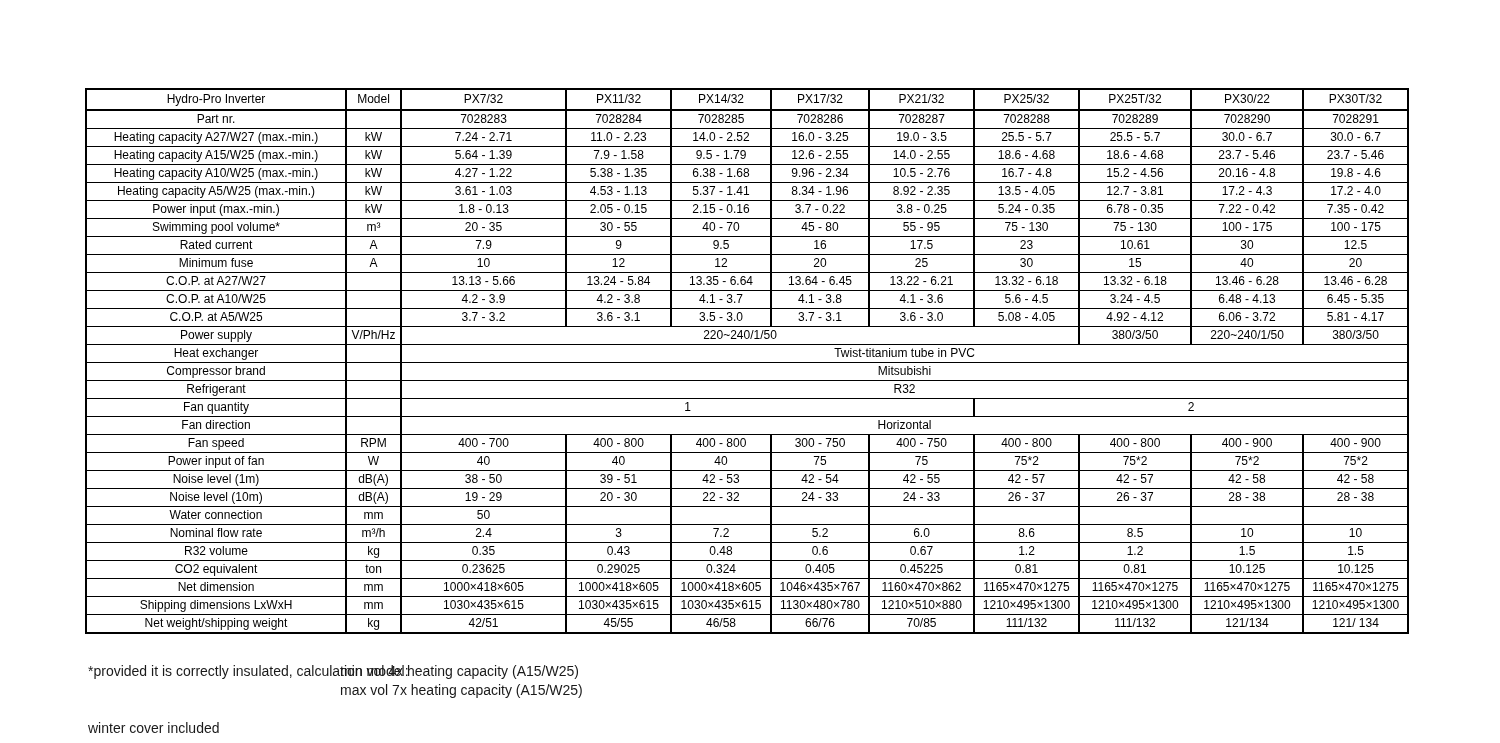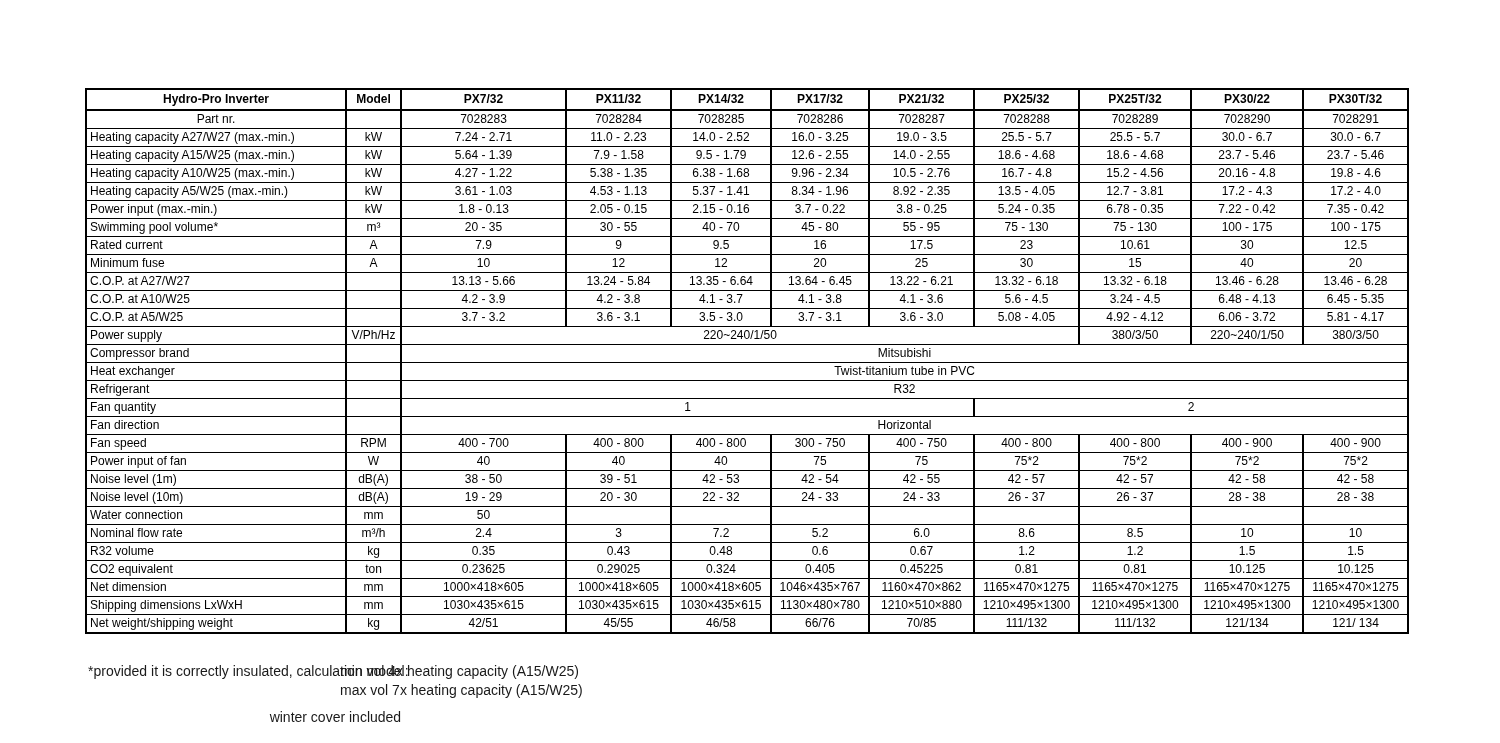--- a/index.html
+++ b/index.html
@@ -11,26 +11,26 @@
     border-collapse:collapse;table-layout:fixed;
     border:2px solid #000;
   }
   table.spec th, table.spec td{
     border:1px solid #000;
     border-left-width:2px;border-right-width:2px;
     font-size:12px;line-height:13px;height:17px;
     padding:0 3px;white-space:nowrap;overflow:hidden;
     text-align:center;vertical-align:middle;font-weight:400;
   }
-  table.spec thead th{font-weight:700;height:19px;border-top-width:2px;border-bottom-width:2px;}
-  table.spec td.l{text-align:left;}
+  table.spec thead th{font-weight:400;height:19px;border-top-width:2px;border-bottom-width:2px;}
+  table.spec td.l{text-align:center;}
   .footnotes{position:absolute;left:88px;top:663px;font-size:14px;color:#1a1a1a;}
   .fn-grid{display:grid;grid-template-columns:252px auto;row-gap:3px;}
   .fn-cell{white-space:nowrap;}
-  .fn-winter{margin-top:11px;white-space:nowrap;text-align:center;}
+  .fn-winter{margin-top:22px;white-space:nowrap;}
 </style>
 </head>
 <body>
 
 <div class="page">
 
   <table class="spec" id="spec-table">
     <colgroup>
       <col style="width:260px">
         <col style="width:55px">
@@ -218,28 +218,28 @@
         </tr>
         <tr>
           <td class="l">Power supply</td>
           <td>V/Ph/Hz</td>
           <td colspan="6">220~240/1/50</td>
           <td>380/3/50</td>
           <td>220~240/1/50</td>
           <td>380/3/50</td>
         </tr>
         <tr>
+          <td class="l">Heat exchanger</td>
+          <td></td>
+          <td colspan="9">Twist-titanium tube in PVC</td>
+        </tr>
+        <tr>
           <td class="l">Compressor brand</td>
           <td></td>
           <td colspan="9">Mitsubishi</td>
-        </tr>
-        <tr>
-          <td class="l">Heat exchanger</td>
-          <td></td>
-          <td colspan="9">Twist-titanium tube in PVC</td>
         </tr>
         <tr>
           <td class="l">Refrigerant</td>
           <td></td>
           <td colspan="9">R32</td>
         </tr>
         <tr>
           <td class="l">Fan quantity</td>
           <td></td>
           <td colspan="5">1</td>

